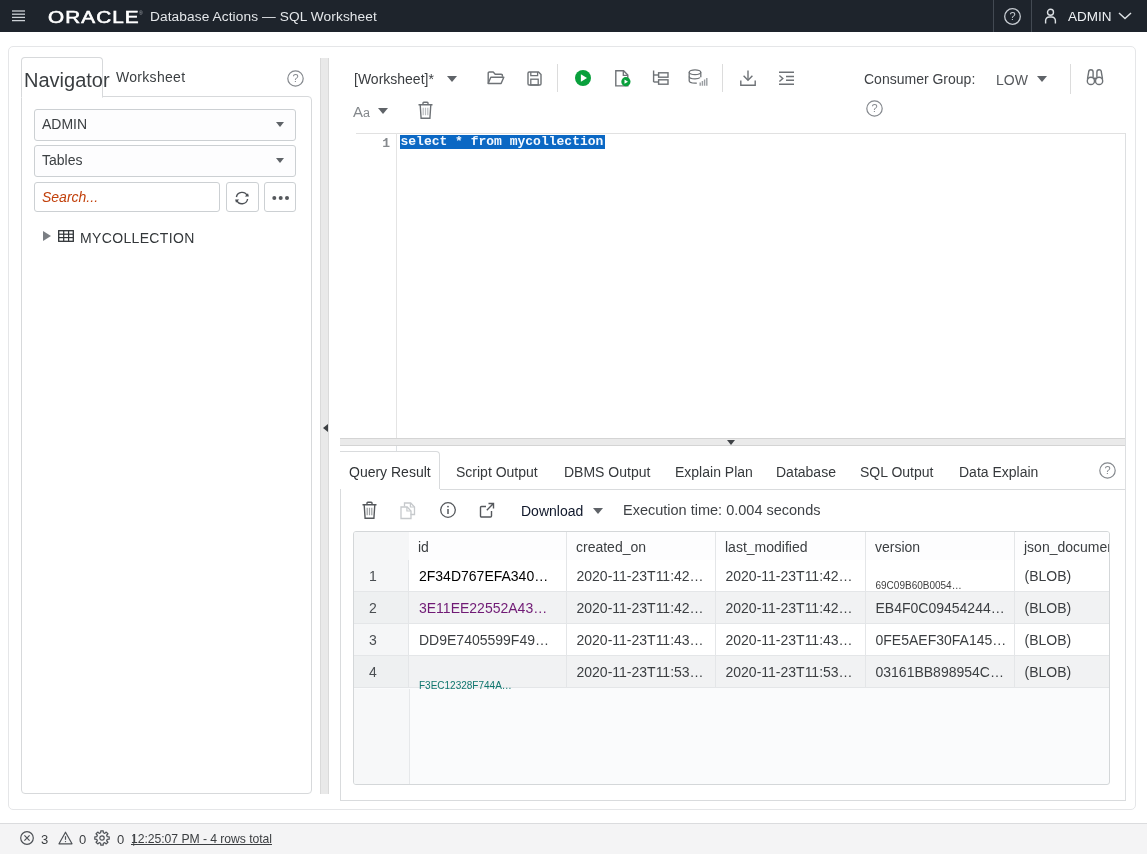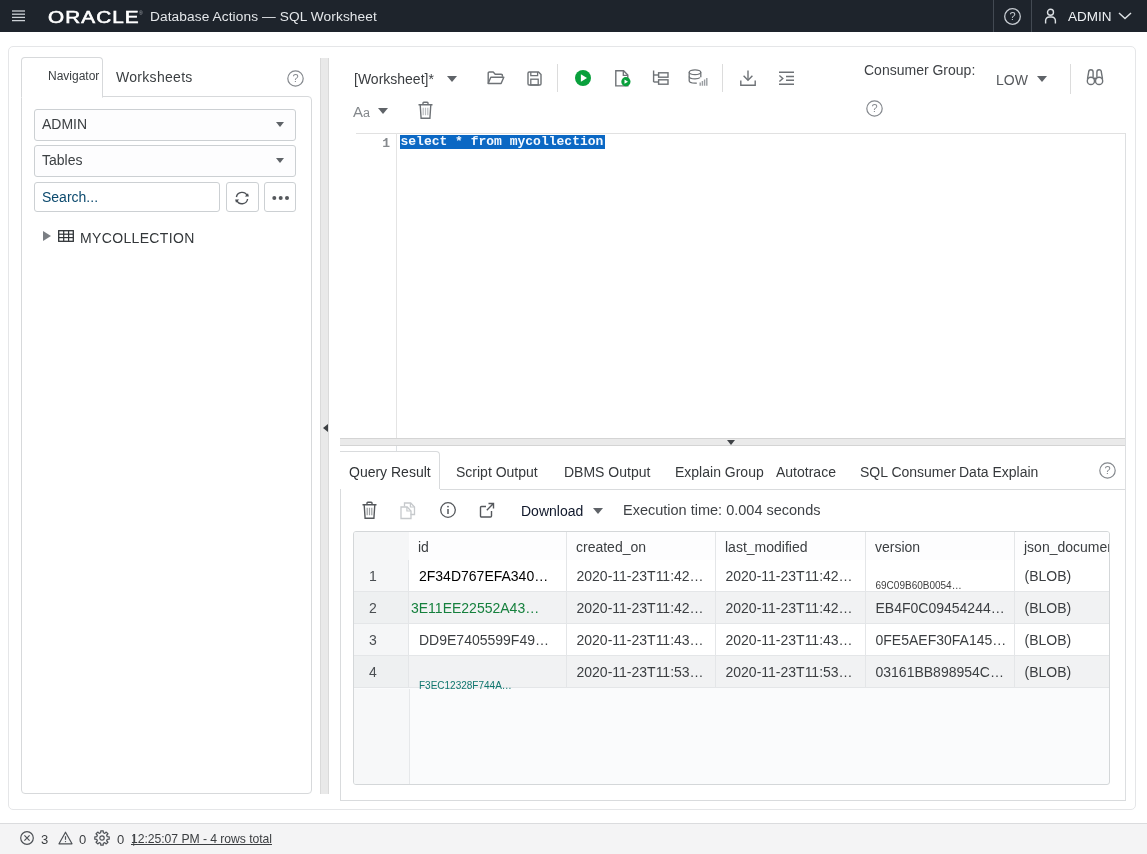--- a/index.html
+++ b/index.html
@@ -37,36 +37,36 @@
 </svg>
 <div class="a" style="left:1068px;top:8.5px;font-size:13.5px;color:#eef1f4">ADMIN</div>
 <svg class="a" style="left:1118px;top:12px" width="14" height="8" viewBox="0 0 14 8">
  <path d="M1 1 l6 5.5 6-5.5" fill="none" stroke="#dde1e5" stroke-width="1.5"></path>
 </svg>
 
 <div class="a" style="left:8px;top:46px;width:1126px;height:762px;border:1px solid #e5e6e8;border-radius:5px"></div>
 
 <div class="a" style="left:21px;top:96px;width:289px;height:696px;border:1px solid #d7d9db;border-radius:0 4px 4px 4px"></div>
 <div class="a" style="left:21px;top:57px;width:80px;height:39px;border:1px solid #d7d9db;border-bottom:1px solid #fff;border-radius:4px 4px 0 0;background:#fff"></div>
-<div class="a" style="left:48px;top:69px;font-size:12px;color:#3a3e41">Navigator</div>
-<div class="a" style="left:116px;top:69px;font-size:14px;letter-spacing:0.3px;color:#3a3e41">Worksheets</div>
+<div class="a" style="left:24px;top:69px;font-size:20px;color:#3a3e41">Navigator</div>
+<div class="a" style="left:116px;top:69px;font-size:14px;letter-spacing:0.3px;color:#3a3e41">Worksheet</div>
 <svg class="a" style="left:286.5px;top:70px" width="17" height="17" viewBox="0 0 17 17">
  <circle cx="8.5" cy="8.5" r="7.7" fill="none" stroke="#85898e" stroke-width="1.2"></circle>
  <text x="8.5" y="12.2" font-family="Liberation Sans" font-size="11" fill="#85898e" text-anchor="middle">?</text>
 </svg>
 
 <div class="a" style="left:34px;top:109px;width:260px;height:30px;border:1px solid #ccd0d3;border-radius:3px;background:#fdfdfe"></div>
 <div class="a" style="left:42px;top:116px;font-size:14px;color:#3c4043">ADMIN</div>
 <div class="caret" style="left:276px;top:121.5px"></div>
 <div class="a" style="left:34px;top:145px;width:260px;height:30px;border:1px solid #ccd0d3;border-radius:3px;background:#fdfdfe"></div>
 <div class="a" style="left:42px;top:152px;font-size:14px;color:#3c4043">Tables</div>
 <div class="caret" style="left:276px;top:157.5px"></div>
 
 <div class="a" style="left:34px;top:182px;width:184px;height:28px;border:1px solid #ccd0d3;border-radius:3px;background:#fff"></div>
-<div class="a" style="left:42px;top:189px;font-size:14px;color:#0c4a6e">Search...</div>
+<div class="a" style="left:42px;top:189px;font-size:14px;font-style:italic;color:#c2410c">Search...</div>
 <div class="a" style="left:226px;top:182px;width:31px;height:28px;border:1px solid #ccd0d3;border-radius:3px;background:#fff"></div>
 <svg class="a" style="left:235px;top:190.5px" width="14" height="14" viewBox="0 0 14 14">
  <path d="M1.4 6 A5.7 5.7 0 0 1 12.3 5" fill="none" stroke="#4d5156" stroke-width="1.4"></path>
  <path d="M12.61 8 A5.7 5.7 0 0 1 1.64 8.95" fill="none" stroke="#4d5156" stroke-width="1.4"></path>
  <path d="M13.9 5.6 L9.8 5.6 L13 2.2 z" fill="#4d5156"></path>
  <path d="M0.1 8.4 L4.2 8.4 L1 11.8 z" fill="#4d5156"></path>
 </svg>
 <div class="a" style="left:264px;top:182px;width:30px;height:28px;border:1px solid #ccd0d3;border-radius:3px;background:#fff"></div>
 <svg class="a" style="left:272px;top:196px" width="18" height="4" viewBox="0 0 18 4">
  <circle cx="2.3" cy="2" r="2" fill="#55585c"></circle>
@@ -126,21 +126,21 @@
 <div class="vl" style="left:722px;top:64px;height:28px;background:#dcdcdc"></div>
 <svg class="a" style="left:740px;top:69.5px" width="16" height="16" viewBox="0 0 16 16">
  <path d="M8 0.5 v9" fill="none" stroke="#6e7276" stroke-width="1.4"></path>
  <path d="M3.6 5.8 L8 10.3 L12.4 5.8" fill="none" stroke="#6e7276" stroke-width="1.4"></path>
  <path d="M0.8 10.5 v4.7 h14.4 v-4.7" fill="none" stroke="#6e7276" stroke-width="1.4"></path>
 </svg>
 <svg class="a" style="left:778px;top:71px" width="16" height="14" viewBox="0 0 16 14">
  <path d="M1 1.2 h15 M8 5.5 h8 M8 9.3 h8 M1 13.2 h15" stroke="#6e7276" stroke-width="1.4" fill="none"></path>
  <path d="M1.4 4.4 l3.4 3 -3.4 3" fill="none" stroke="#6e7276" stroke-width="1.4"></path>
 </svg>
-<div class="a" style="left:864px;top:62px;font-size:14px;color:#3f4246">Consumer Group:</div>
+<div class="a" style="left:864px;top:71px;font-size:14px;color:#3f4246">Consumer Group:</div>
 <div class="a" style="left:996px;top:71.5px;font-size:14px;color:#55585c">LOW</div>
 <div class="caret" style="left:1037px;top:76px;border-top-width:6px;border-left-width:5px;border-right-width:5px"></div>
 <div class="vl" style="left:1070px;top:64px;height:30px;background:#dcdcdc"></div>
 <svg class="a" style="left:1085.5px;top:70px" width="18" height="15" viewBox="0 0 18 15">
  <circle cx="4.9" cy="10.9" r="3.6" fill="none" stroke="#6e7276" stroke-width="1.4"></circle>
  <circle cx="13.1" cy="10.9" r="3.6" fill="none" stroke="#6e7276" stroke-width="1.4"></circle>
  <path d="M1.5 8.8 L2.7 1.9 a2.2 2.2 0 0 1 4.4 0 V7.4" fill="none" stroke="#6e7276" stroke-width="1.4"></path>
  <path d="M16.5 8.8 L15.3 1.9 a2.2 2.2 0 0 0-4.4 0 V7.4" fill="none" stroke="#6e7276" stroke-width="1.4"></path>
  <path d="M7.2 8.3 h3.6" stroke="#6e7276" stroke-width="1.5"></path>
 </svg>
@@ -168,23 +168,23 @@
 <div class="a" style="left:727px;top:440px;width:0;height:0;border-left:4.5px solid transparent;border-right:4.5px solid transparent;border-top:5px solid #3f4246"></div>
 <div class="vl" style="left:396px;top:446px;height:21px;background:#dde1e4"></div>
 
 <div class="vl" style="left:340px;top:451px;height:349px;background:#d9dbdd"></div>
 <div class="hl" style="left:440px;top:489px;width:685px;background:#d9dbdd"></div>
 <div class="hl" style="left:340px;top:800px;width:786px;background:#d9dbdd"></div>
 <div class="a" style="left:340px;top:451px;width:99px;height:37px;border-top:1px solid #d9dbdd;border-right:1px solid #d9dbdd;border-radius:0 4px 0 0;background:#fff"></div>
 <div class="a" style="left:349px;top:463.5px;font-size:14px;color:#303336">Query Result</div>
 <div class="a" style="left:456px;top:463.5px;font-size:14px;color:#36393c">Script Output</div>
 <div class="a" style="left:564px;top:463.5px;font-size:14px;color:#36393c">DBMS Output</div>
-<div class="a" style="left:675px;top:463.5px;font-size:14px;color:#36393c">Explain Group</div>
-<div class="a" style="left:776px;top:463.5px;font-size:14px;color:#36393c">Autotrace</div>
-<div class="a" style="left:860px;top:463.5px;font-size:14px;color:#36393c">SQL Consumer</div>
+<div class="a" style="left:675px;top:463.5px;font-size:14px;color:#36393c">Explain Plan</div>
+<div class="a" style="left:776px;top:463.5px;font-size:14px;color:#36393c">Database</div>
+<div class="a" style="left:860px;top:463.5px;font-size:14px;color:#36393c">SQL Output</div>
 <div class="a" style="left:959px;top:463.5px;font-size:14px;color:#36393c">Data Explain</div>
 <svg class="a" style="left:1098.5px;top:461.5px" width="17" height="17" viewBox="0 0 17 17">
  <circle cx="8.5" cy="8.5" r="7.7" fill="none" stroke="#85898e" stroke-width="1.2"></circle>
  <text x="8.5" y="12.2" font-family="Liberation Sans" font-size="11" fill="#85898e" text-anchor="middle">?</text>
 </svg>
 
 <svg class="a" style="left:362px;top:502px" width="15" height="17" viewBox="0 0 15 17">
  <path d="M0.5 2.8 h14 M5 2.8 V1 a0.8 0.8 0 0 1 0.8-0.8 h3.4 A0.8 0.8 0 0 1 10 1 v1.8" fill="none" stroke="#55585c" stroke-width="1.4"></path>
  <path d="M2.2 2.8 l0.9 13.4 h8.8 l0.9-13.4" fill="none" stroke="#55585c" stroke-width="1.4"></path>
  <path d="M5.2 5.8 v7.4 M7.5 5.8 v7.4 M9.8 5.8 v7.4" stroke="#9b9ea1" stroke-width="1.2"></path>
@@ -229,21 +229,21 @@
  <div class="a" style="left:371.5px;top:36px;font-size:14px;color:#3b3e41">2020-11-23T11:42…</div>
  <div class="a" style="left:521.5px;top:48px;font-size:10px;color:#404040">69C09B60B0054…</div>
  <div class="a" style="left:670.5px;top:36px;font-size:14px;color:#3b3e41">(BLOB)</div>
  <div class="vl" style="left:212px;top:28px;height:32px;background:#e4e6e8"></div>
  <div class="vl" style="left:361px;top:28px;height:32px;background:#e4e6e8"></div>
  <div class="vl" style="left:511px;top:28px;height:32px;background:#e4e6e8"></div>
  <div class="vl" style="left:660px;top:28px;height:32px;background:#e4e6e8"></div>
  <div class="a" style="left:0;top:60px;width:55px;height:32px;background:#eef0f1;border-right:1px solid #e4e6e8;border-bottom:1px solid #e4e6e8;box-sizing:border-box"></div>
  <div class="a" style="left:55px;top:60px;width:700px;height:32px;background:#f1f2f3;border-bottom:1px solid #e4e6e8;box-sizing:border-box"></div>
  <div class="a" style="left:15px;top:68px;font-size:14px;color:#4a4e52">2</div>
- <div class="a" style="left:57px;top:68px;font-size:14px;color:#15803d">3E11EE22552A43…</div>
+ <div class="a" style="left:65px;top:68px;font-size:14px;color:#701a75">3E11EE22552A43…</div>
  <div class="a" style="left:222.5px;top:68px;font-size:14px;color:#3b3e41">2020-11-23T11:42…</div>
  <div class="a" style="left:371.5px;top:68px;font-size:14px;color:#3b3e41">2020-11-23T11:42…</div>
  <div class="a" style="left:521.5px;top:68px;font-size:14px;color:#3b3e41">EB4F0C09454244…</div>
  <div class="a" style="left:670.5px;top:68px;font-size:14px;color:#3b3e41">(BLOB)</div>
  <div class="vl" style="left:212px;top:60px;height:32px;background:#e4e6e8"></div>
  <div class="vl" style="left:361px;top:60px;height:32px;background:#e4e6e8"></div>
  <div class="vl" style="left:511px;top:60px;height:32px;background:#e4e6e8"></div>
  <div class="vl" style="left:660px;top:60px;height:32px;background:#e4e6e8"></div>
  <div class="a" style="left:0;top:92px;width:55px;height:32px;background:#f5f6f7;border-right:1px solid #e4e6e8;border-bottom:1px solid #e4e6e8;box-sizing:border-box"></div>
  <div class="a" style="left:55px;top:92px;width:700px;height:32px;background:#ffffff;border-bottom:1px solid #e4e6e8;box-sizing:border-box"></div>

